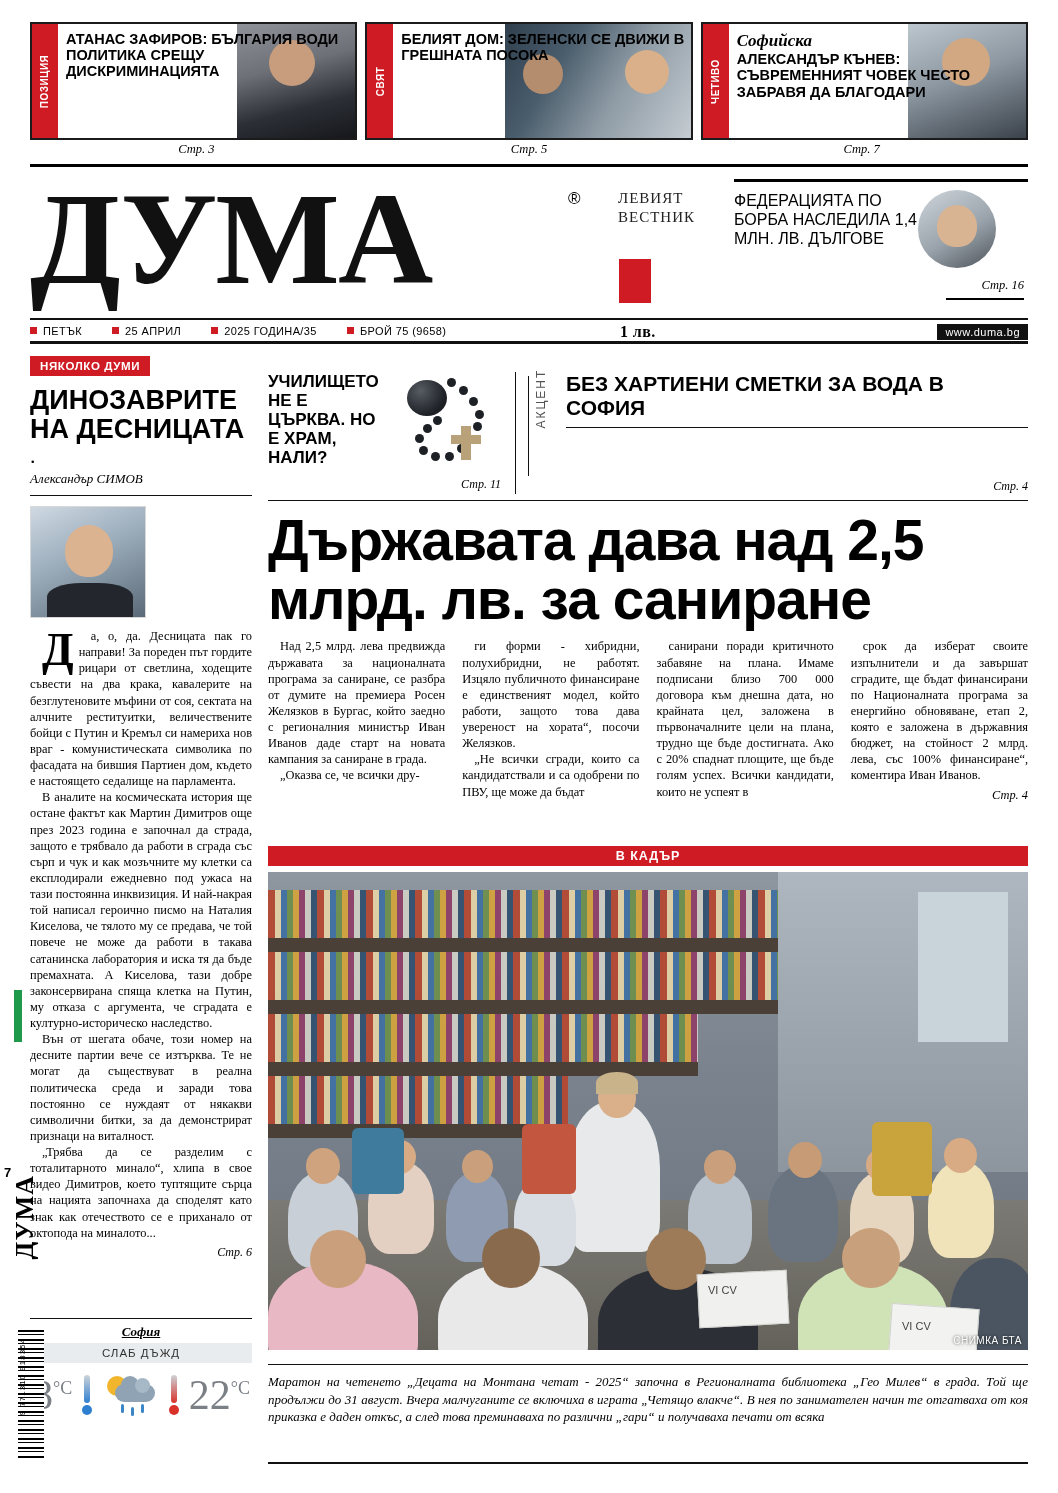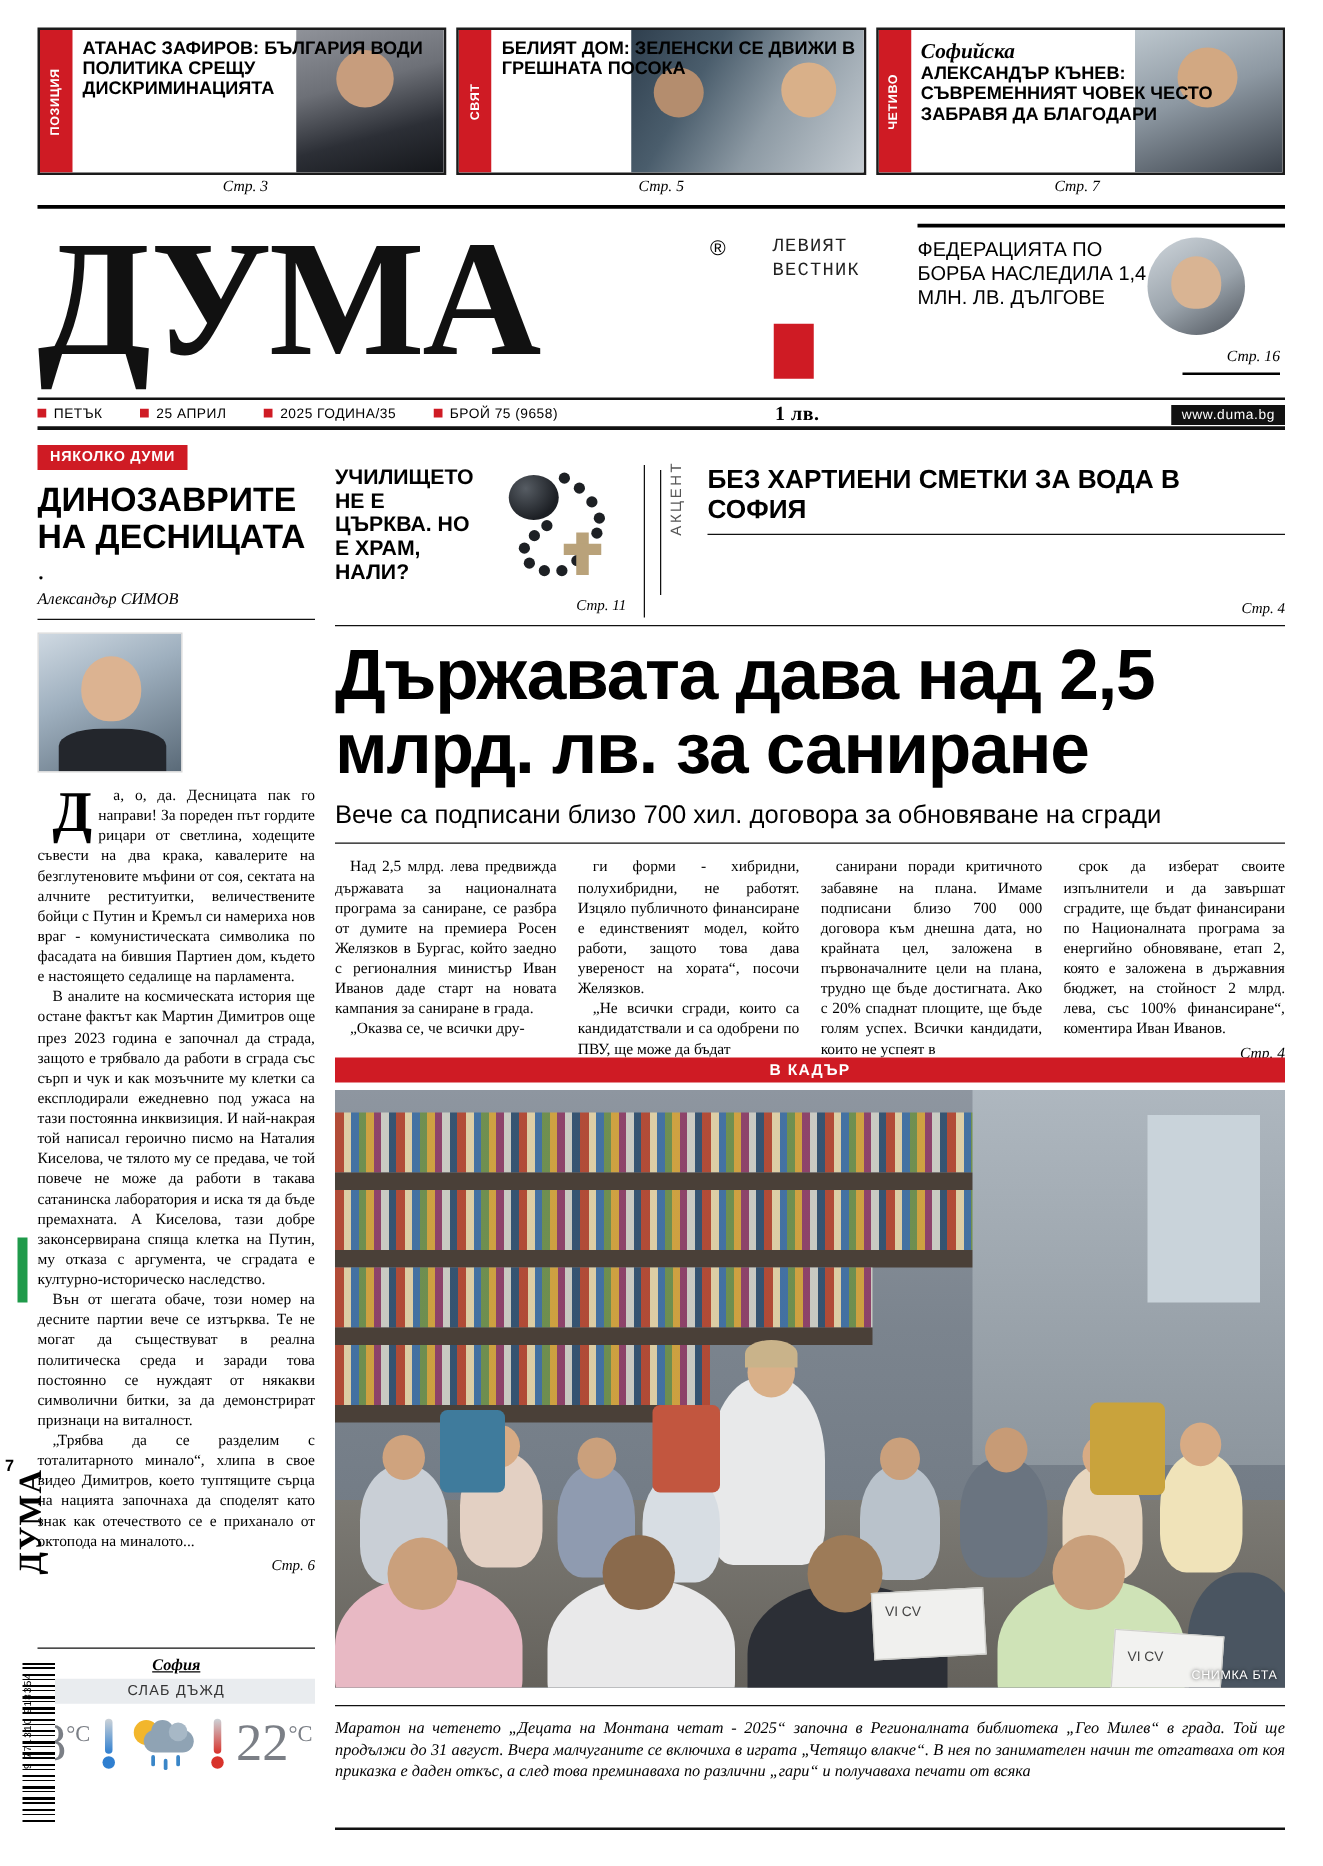--- a/index.html
+++ b/index.html
@@ -116,21 +116,21 @@
   }
   .logo-reg {
     position: absolute;
     left: 538px; top: 22px;
     font-size: 17px;
     font-family: "Liberation Sans", sans-serif;
   }
   .logo-sub {
     position: absolute;
     left: 588px; top: 22px;
-    font-family: Liberation Mono, monospace;
+    font-family: Liberation Serif, serif;
     font-size: 15px;
     line-height: 1.25;
     letter-spacing: 1px;
     color: #222;
   }
   .red-square {
     position: absolute;
     left: 589px; top: 92px;
     width: 32px; height: 44px;
     background: #cf1b24;
@@ -734,21 +734,20 @@
   <div class="accent-label">
       <span>АКЦЕНТ</span>
     </div>
   <div class="accent-head">БЕЗ ХАРТИЕНИ СМЕТКИ ЗА ВОДА В СОФИЯ</div>
   <div class="accent-page">Стр. 4</div>
 </div>
 
 <div class="main-wrap">
   <div class="main-rule-top"></div>
   <div class="main-head">Държавата дава над 2,5 млрд. лв. за саниране</div>
-  <div class="main-deck">Вече са подписани близо 700 хил. договора за обновяване на сгради</div>
   <div class="main-cols">
     <div class="col">
       <p>Над 2,5 млрд. лева предвижда държавата за националната програма за саниране, се разбра от думите на премиера Росен Желязков в Бургас, който заедно с регионалния министър Иван Иванов даде старт на новата кампания за саниране в града.</p>
       <p>„Оказва се, че всички дру-</p>
     </div>
     <div class="col">
       <p>ги форми - хибридни, полухибридни, не работят. Изцяло публичното финансиране е единственият модел, който работи, защото това дава увереност на хората“, посочи Желязков.</p>
       <p>„Не всички сгради, които са кандидатствали и са одобрени по ПВУ, ще може да бъдат</p>
     </div>
     <div class="col">

